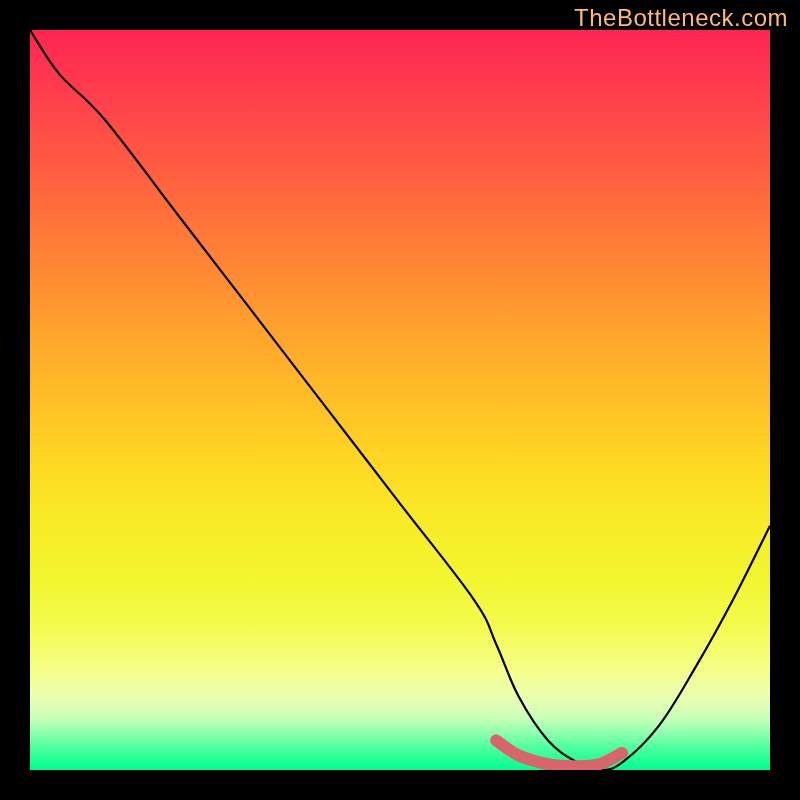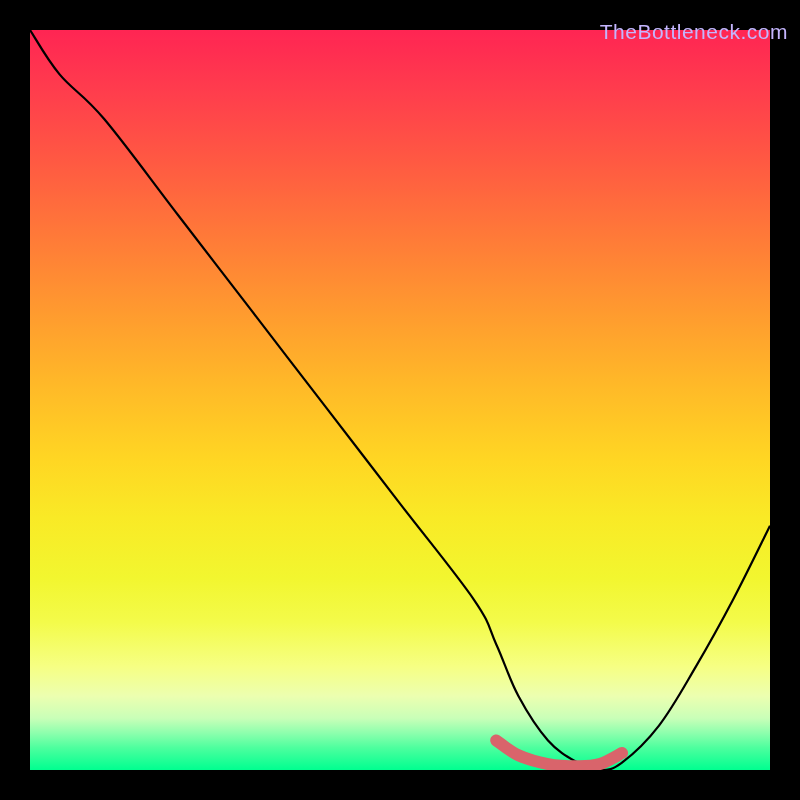--- a/index.html
+++ b/index.html
@@ -8,26 +8,25 @@
     height: 800px;
     background: #000;
     position: relative;
     font-family: Arial, Helvetica, sans-serif;
     overflow: hidden;
   }
   .watermark {
     position: absolute;
     top: 4px;
     right: 12px;
-    color: #c4b5fd;
-    font-size: 21px;
+    color: #fdba74;
+    font-size: 24px;
     font-weight: 500;
     letter-spacing: 0.5px;
     z-index: 50;
-    margin-top: 16px;
   }
   .plot-area {
     position: absolute;
     left: 30px;
     top: 30px;
     width: 740px;
     height: 740px;
     overflow: hidden;
   }
   .gradient-bg {

